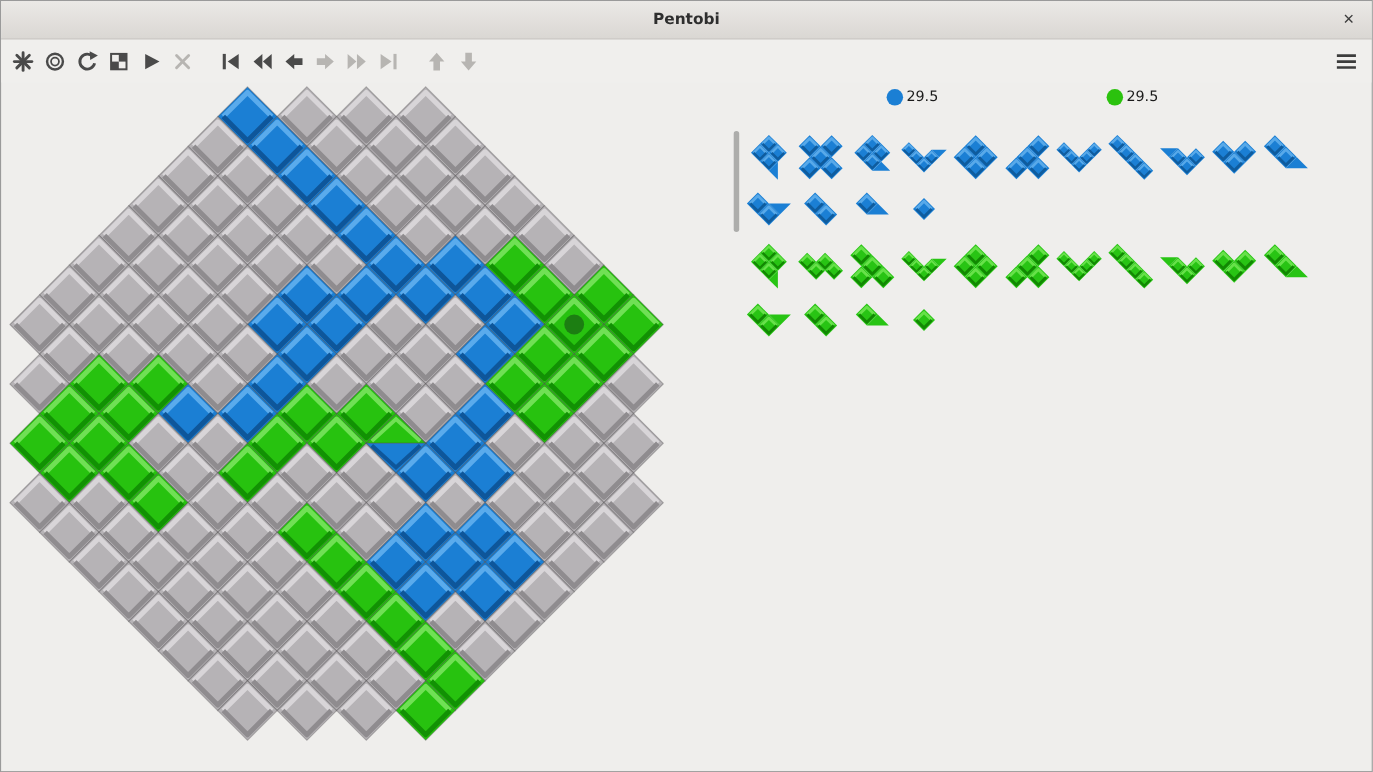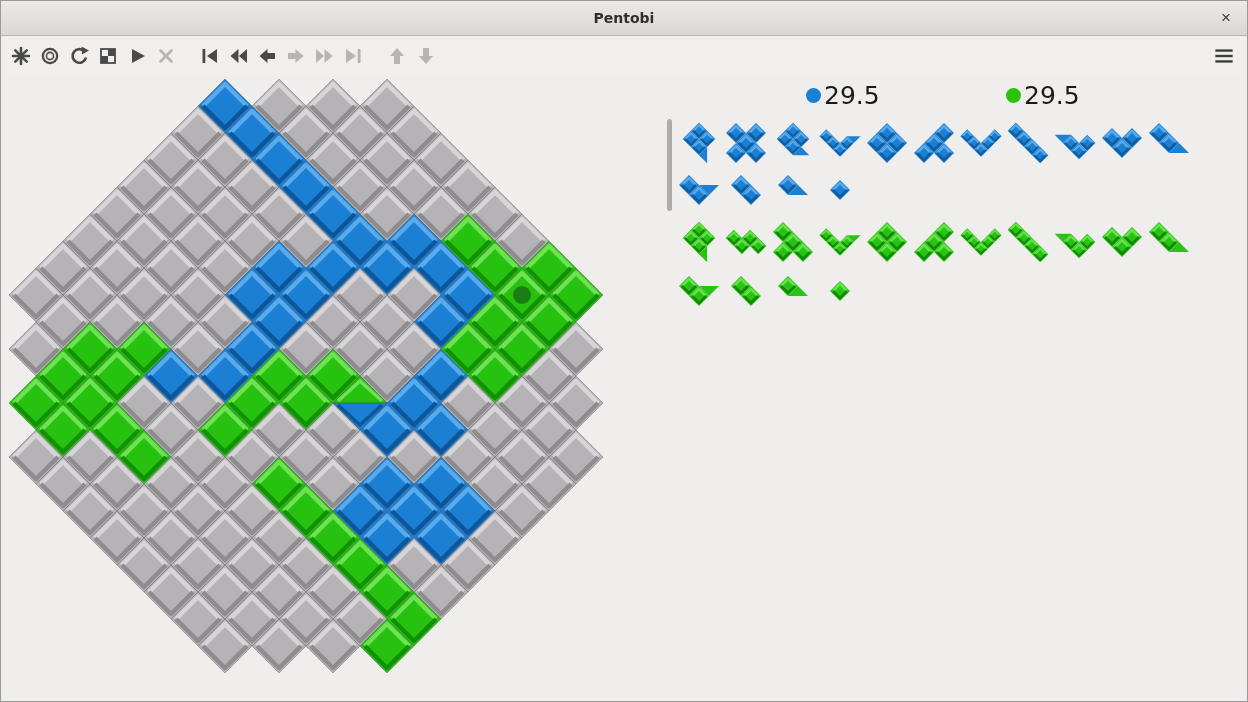--- a/index.html
+++ b/index.html
@@ -18,21 +18,21 @@
   #toolbar{position:absolute;left:0;top:35px;width:100%;height:39px;background:#f0efed;
     display:flex;align-items:center;padding-left:6px;box-sizing:border-box;}
   .tb-btn{width:29px;height:29px;border:none;background:transparent;padding:3px;cursor:pointer;}
   .tb-btn svg{width:22px;height:22px;display:block;}
   .tb-gap{width:14px;}
   #menu-btn{position:absolute;right:8px;top:40px;width:30px;height:28px;border:none;
     background:transparent;color:#3c3c3c;cursor:pointer;padding:2px;}
   
   #board-svg{position:absolute;left:0;top:74px;}
   
-  .score{position:absolute;display:flex;align-items:center;font-size:25px;color:#1b1b1b;}
+  .score{position:absolute;display:flex;align-items:center;font-size:13px;color:#1b1b1b;}
   .score .dot{width:15px;height:15px;border-radius:50%;margin-right:3px;}
   #pieces-scrollbar{position:absolute;left:666px;top:118px;width:5px;height:92px;
     background:#adadab;border-radius:3px;cursor:pointer;}
   .piece-slot{position:absolute;width:44px;height:44px;cursor:pointer;}
   .piece-slot svg{width:44px;height:44px;display:block;}
 </style>
 </head>
 <body>
 
 <div id="titlebar">

